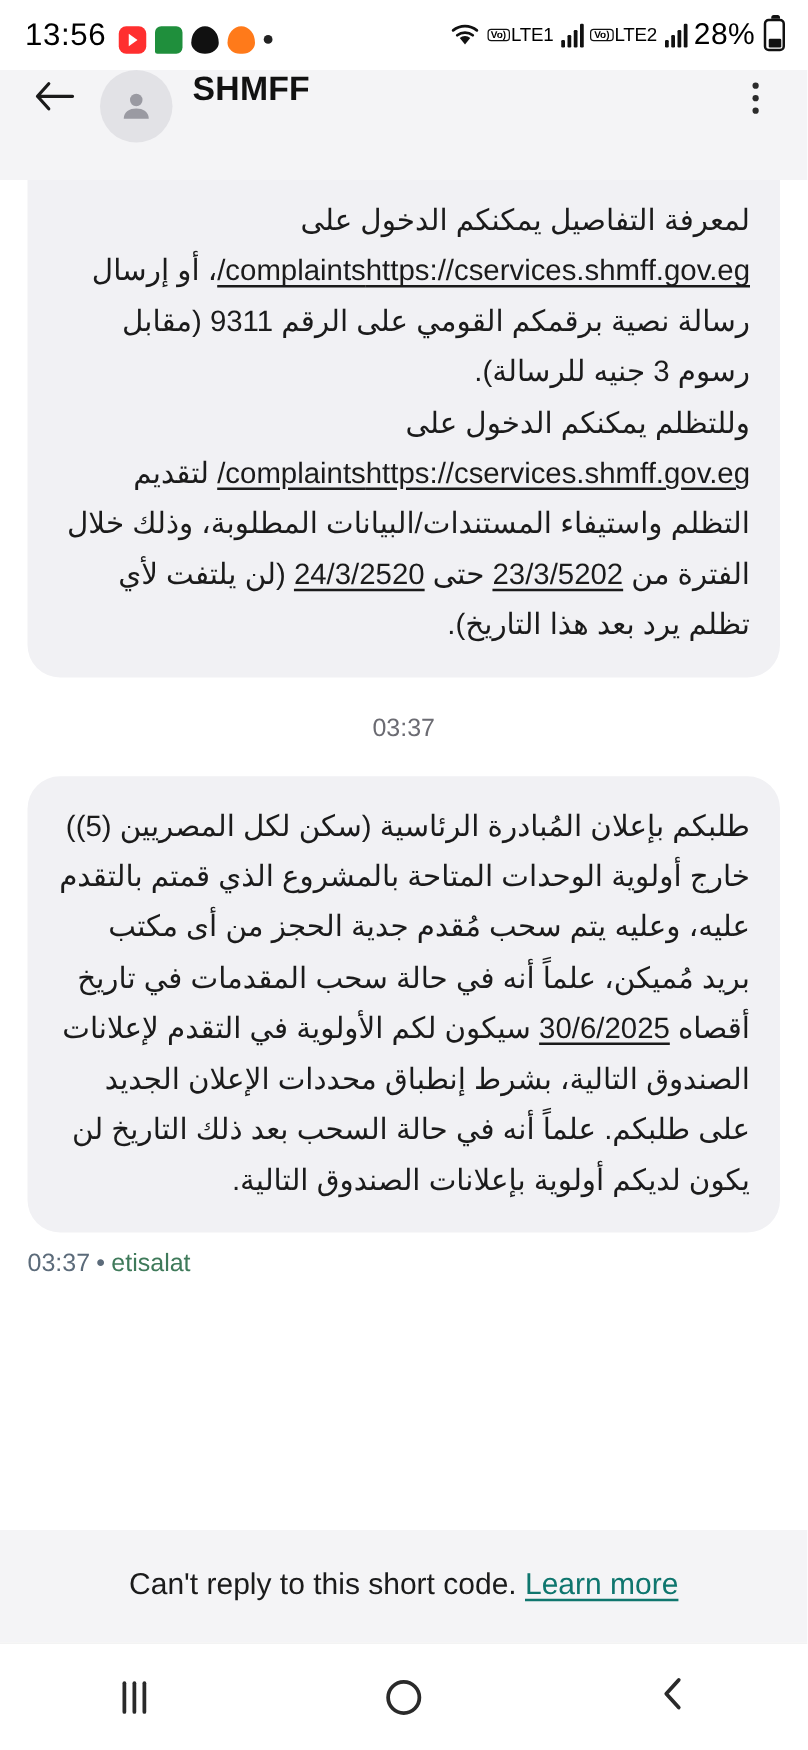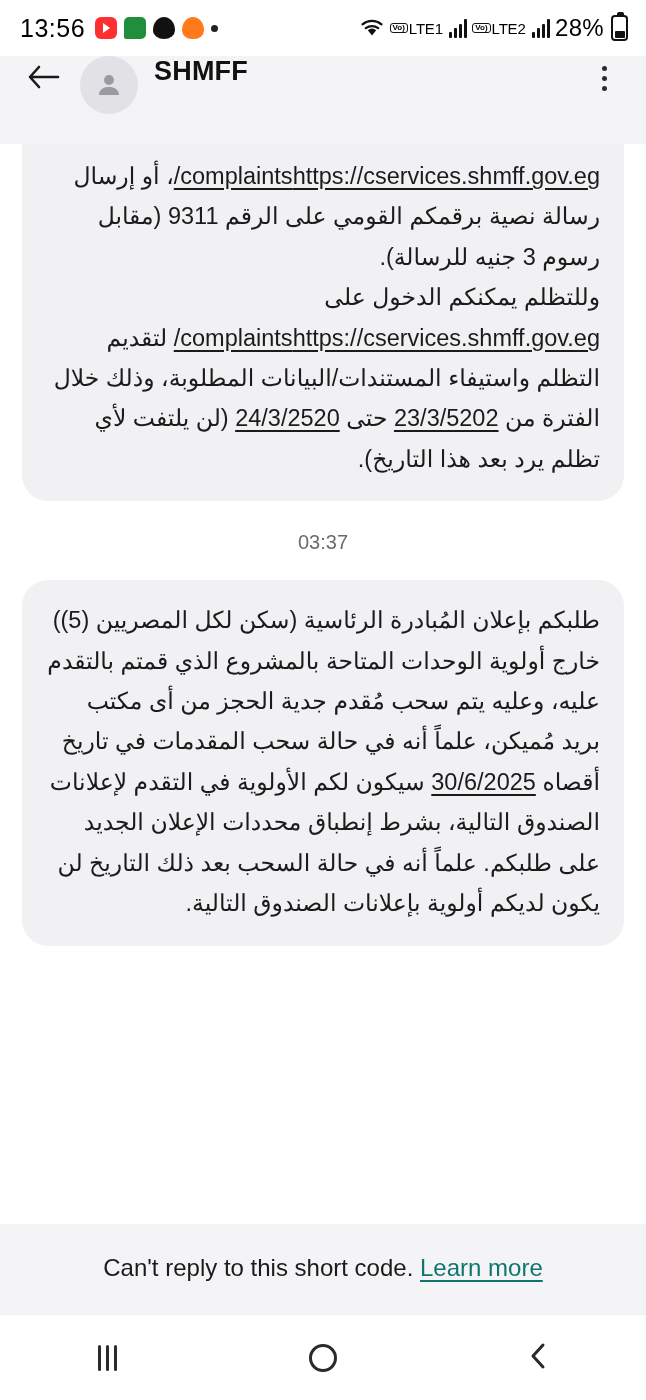--- a/index.html
+++ b/index.html
@@ -15,21 +15,21 @@
   .statusbar {
     height: 56px;
     display: flex;
     align-items: center;
     justify-content: space-between;
     padding: 0 18px 0 20px;
     background: #ffffff;
     color: #000000;
     flex: 0 0 auto;
   }
-  .sb-left { display: flex; align-items: center; gap: 10px; }
+  .sb-left { display: flex; align-items: flex-end; gap: 10px; }
   .sb-clock { font-size: 25px; font-weight: 400; letter-spacing: .5px; }
   .sb-icons { display: flex; align-items: center; gap: 7px; }
   .sb-ic {
     width: 22px; height: 22px;
     display: inline-flex; align-items: center; justify-content: center;
     border-radius: 5px;
     font-size: 12px; color: #fff;
   }
   .ic-youtube { background: #ff2f2f; border-radius: 6px; position: relative; }
   .ic-youtube:after {
@@ -242,35 +242,39 @@
   <div class="overflow-btn">
     <i></i>
       <i></i>
       <i></i>
   </div>
 </div>
 
 <div class="thread">
 
   <div class="bubble first">
+    <p>لمعرفة التفاصيل يمكنكم الدخول على</p>
     <p>
       <span class="u ltr-inline">https://cservices.shmff.gov.eg</span><span class="u ltr-inline">/complaints</span>، أو إرسال رسالة نصية برقمكم القومي على الرقم 9311 (مقابل رسوم 3 جنيه للرسالة).
     </p>
     <p>وللتظلم يمكنكم الدخول على</p>
     <p>
       <span class="u ltr-inline">https://cservices.shmff.gov.eg</span><span class="u ltr-inline">/complaints</span> لتقديم التظلم واستيفاء المستندات/البيانات المطلوبة، وذلك خلال الفترة من <span class="u ltr-inline">23/3/5202</span> حتى <span class="u ltr-inline">24/3/2520</span> (لن يلتفت لأي تظلم يرد بعد هذا التاريخ).
     </p>
   </div>
 
   <div class="timestamp">03:37</div>
 
   <div class="bubble second">
     <p><span>طلبكم بإعلان المُبادرة الرئاسية (سكن لكل المصريين (5)) خارج أولوية الوحدات المتاحة بالمشروع الذي قمتم بالتقدم عليه، وعليه يتم سحب مُقدم جدية الحجز من أى مكتب بريد مُميكن، علماً أنه في حالة سحب المقدمات في تاريخ أقصاه</span> <span class="u ltr-inline">30/6/2025</span> <span>سيكون لكم الأولوية في التقدم لإعلانات الصندوق التالية، بشرط إنطباق محددات الإعلان الجديد على طلبكم. علماً أنه في حالة السحب بعد ذلك التاريخ لن يكون لديكم أولوية بإعلانات الصندوق التالية.</span></p>
   </div>
 
+  <div class="meta">
+    <span>03:37</span><span class="dot">•</span><span class="carrier">etisalat</span>
+  </div>
 
 </div>
 
 <div class="notice">
   <span>Can't reply to this short code.</span>
   <a href="#">Learn more</a>
 </div>
 
 <div class="navbar">
   <div class="nav-item">

